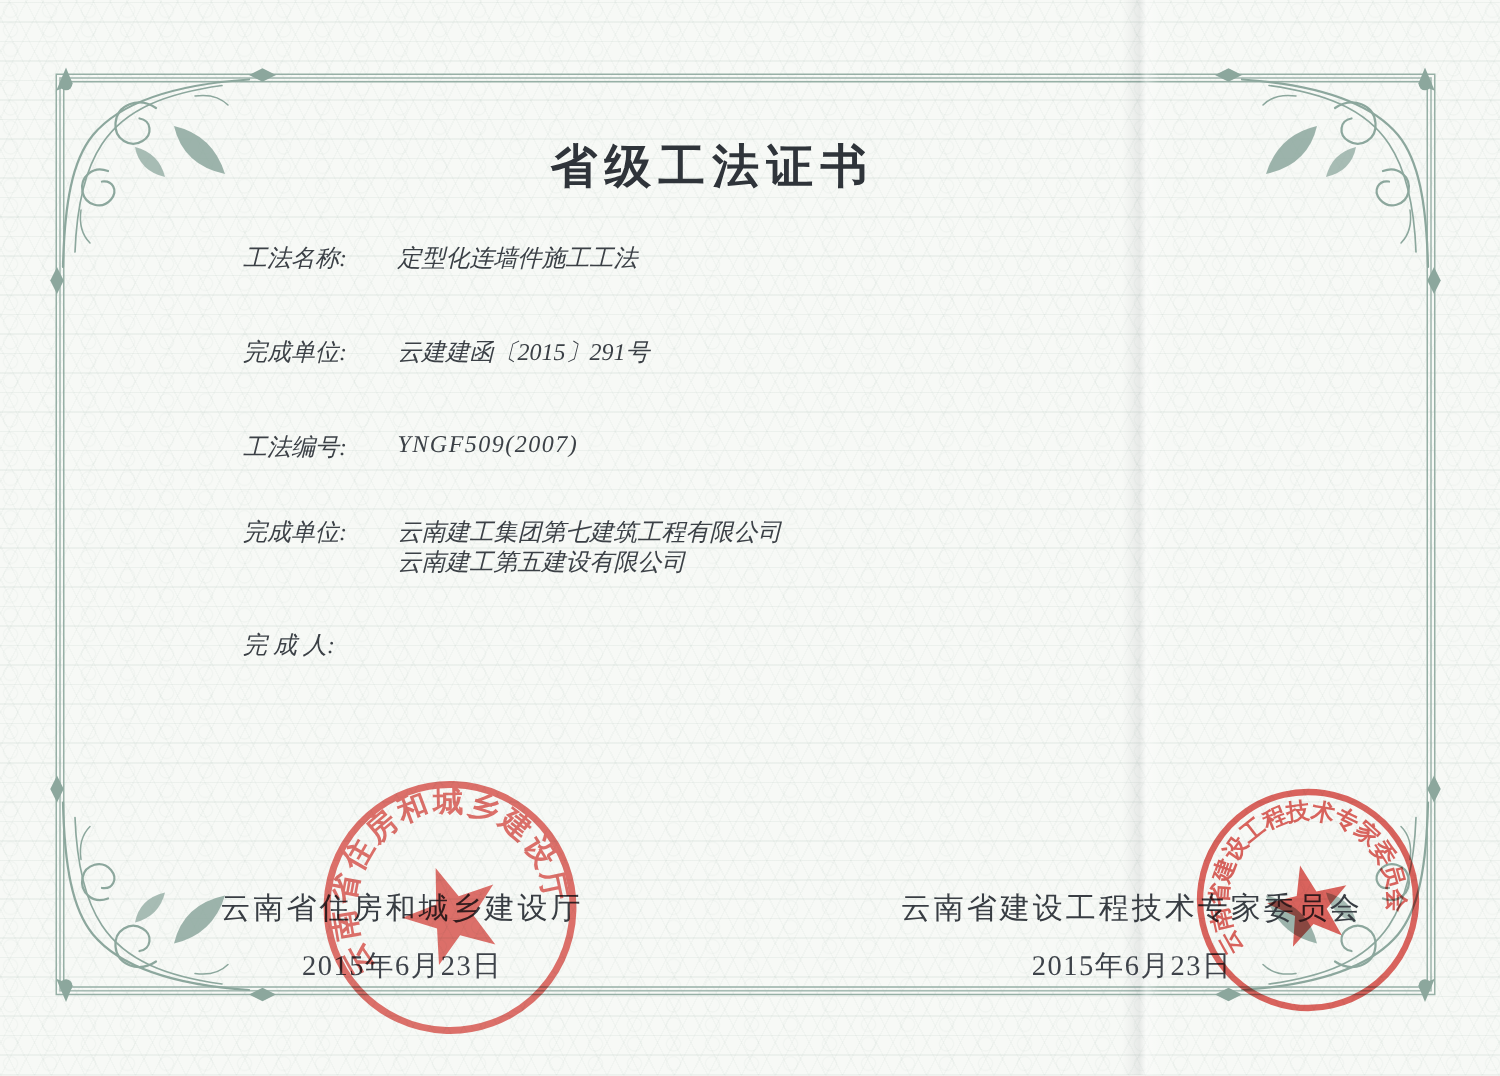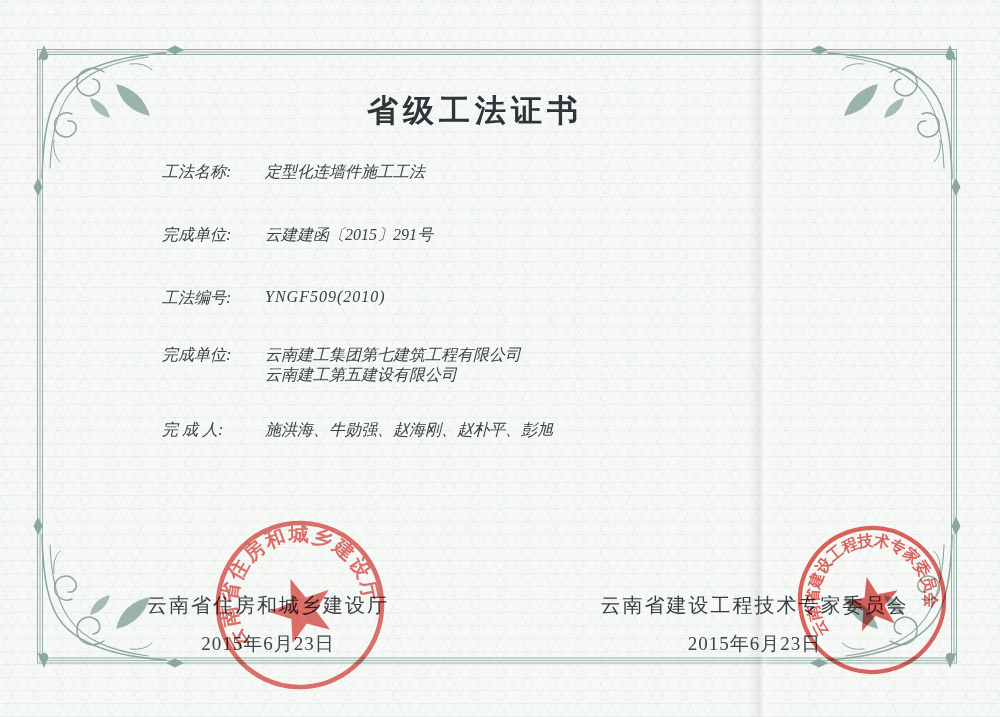--- a/index.html
+++ b/index.html
@@ -82,28 +82,27 @@
 
   <div class="title">省级工法证书</div>
 
   <div class="row lbl-col r1 label">工法名称:</div>
   <div class="row val-col r1 value">定型化连墙件施工工法</div>
 
   <div class="row lbl-col r2 label">完成单位:</div>
   <div class="row val-col r2 value">云建建函〔2015〕291号</div>
 
   <div class="row lbl-col r3 label">工法编号:</div>
-  <div class="row val-col r3 value mono-ish">YNGF509(2010)</div>
+  <div class="row val-col r3 value mono-ish">YNGF509(2007)</div>
 
   <div class="row lbl-col r4 label">完成单位:</div>
   <div class="row val-col r4 value">云南建工集团第七建筑工程有限公司</div>
   <div class="row val-col r4b value">云南建工第五建设有限公司</div>
 
   <div class="row lbl-col r5 label">完 成 人:</div>
-  <div class="row val-col r5 value">施洪海、牛勋强、赵海刚、赵朴平、彭旭</div>
 
   <div class="sig sig-left">
     <div class="org">云南省住房和城乡建设厅</div>
     <div class="date">2015年6月23日</div>
   </div>
   <div class="sig sig-right">
     <div class="org">云南省建设工程技术专家委员会</div>
     <div class="date">2015年6月23日</div>
   </div>
 

